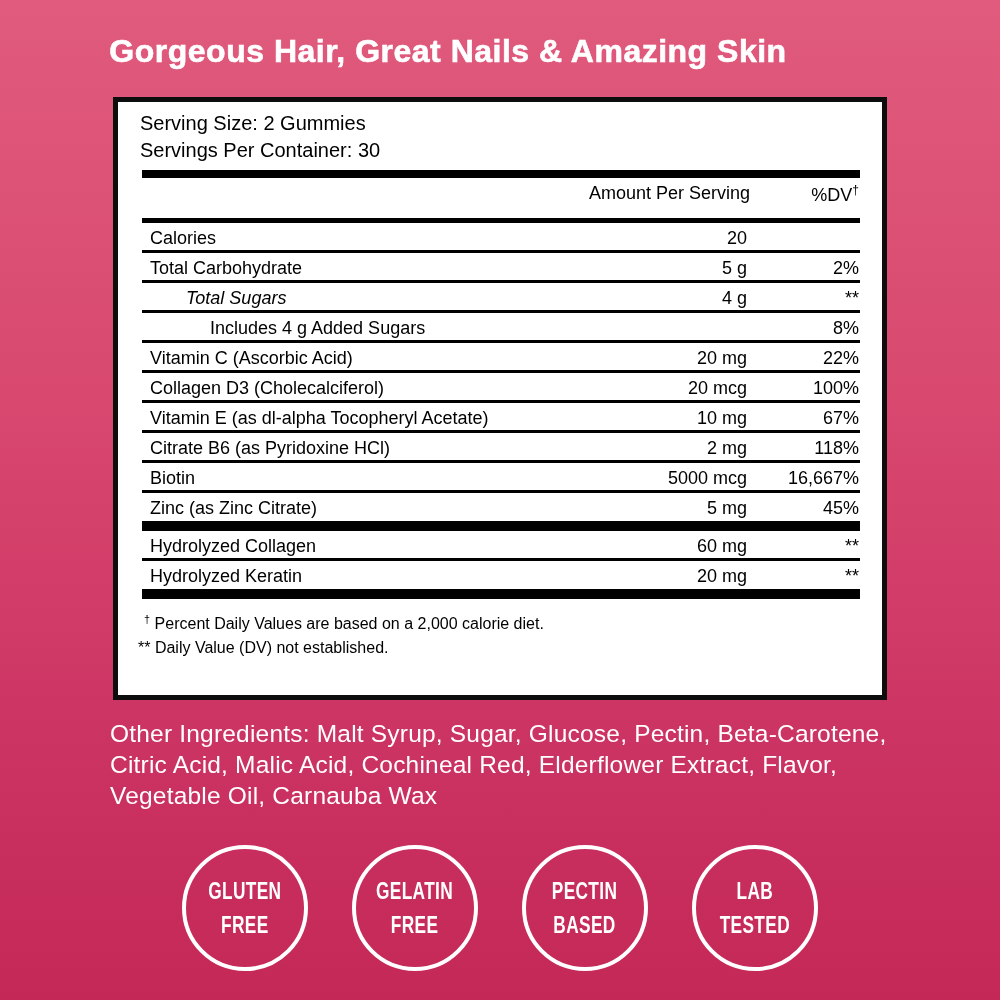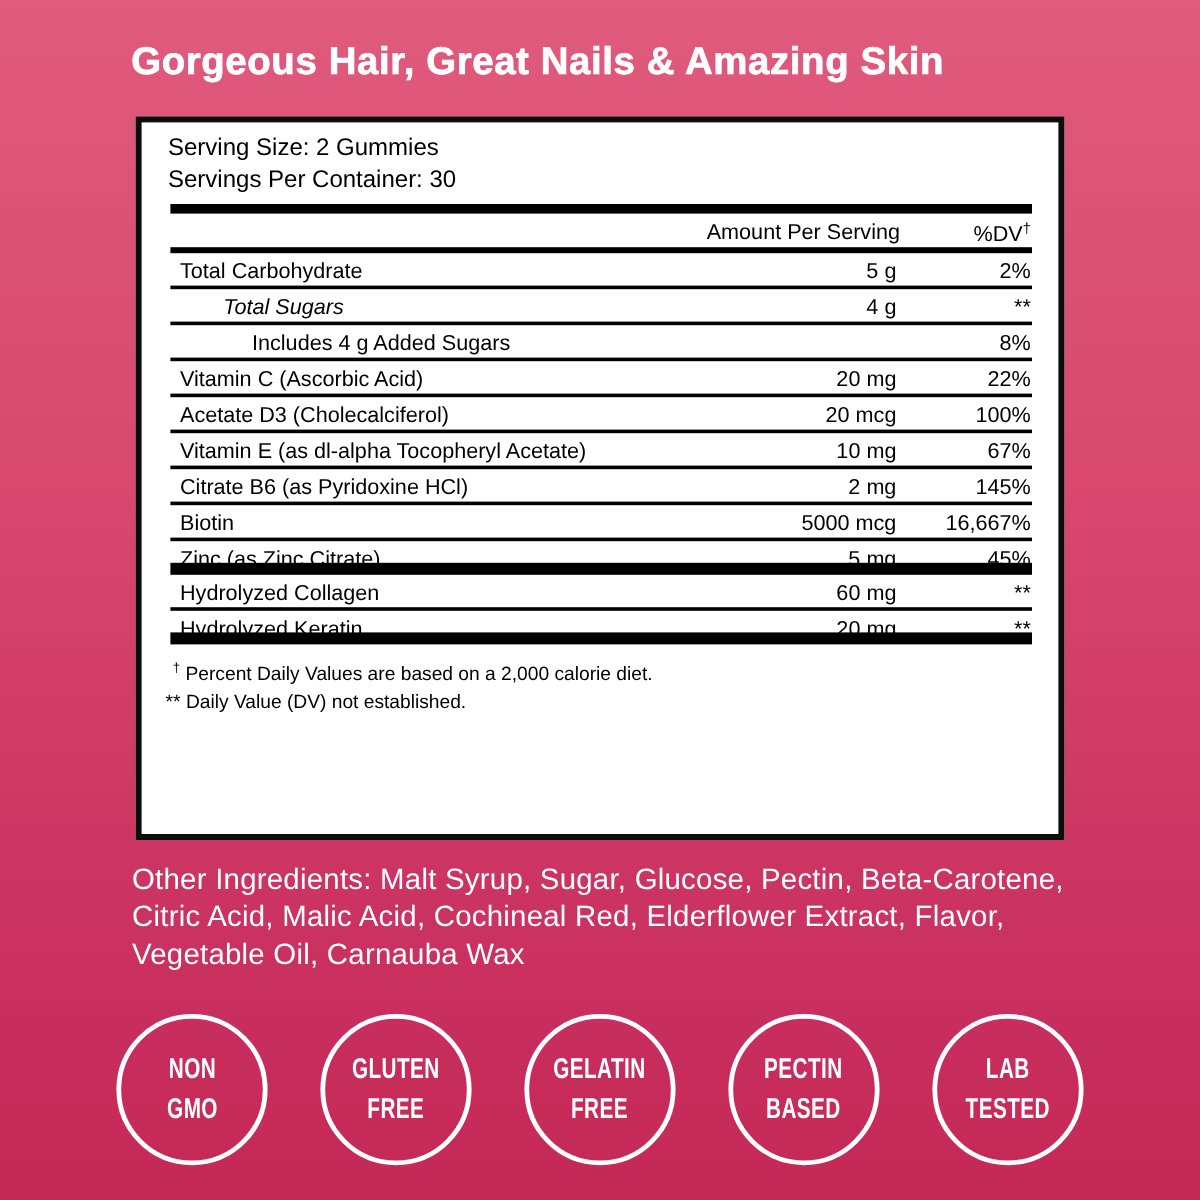--- a/index.html
+++ b/index.html
@@ -28,27 +28,27 @@
     font-size:45px; font-weight:bold; letter-spacing:-1px;
     -webkit-text-stroke:1.4px #000; margin:2px 0 12px 8px; line-height:1.05;
   }
   .serving-line { font-size:20px; margin-left:8px; line-height:27px; }
 
   .table { margin:6px 8px 0 10px; }
   .bar-8 { height:8px; background:#000; }
   .bar-5 { height:5px; background:#000; }
   .bar-10 { height:10px; background:#000; }
 
-  .colhead { position:relative; height:28px; font-size:18px; }
+  .colhead { position:relative; height:40px; font-size:18px; }
   .colhead .ch-amount { position:absolute; right:110px; top:5px; }
   .colhead .ch-dv { position:absolute; right:1px; top:5px; }
   .colhead sup { font-size:12px; }
 
   .row { position:relative; height:30px; font-size:18px; border-bottom:3px solid #000; }
-  .row.no-border { border-bottom:none; height:18px; }
+  .row.no-border { border-bottom:none; height:28px; }
   .row .lbl { position:absolute; left:8px; top:5px; }
   .row .lbl.ind-1 { left:44px;font-style:italic; }
   .row .lbl.ind-2 { left:68px; }
   .row .amt { position:absolute; right:113px; top:5px; }
   .row .dv  { position:absolute; right:1px; top:5px; }
 
   .footnotes { margin:8px 8px 0 12px; font-size:16px; line-height:24px; }
   .fn-sym-sup { vertical-align:super; font-size:11px; }
   .fn2 { margin-left:-6px; }
 
@@ -90,53 +90,58 @@
         <div class="bar-8"></div>
 
         <div class="colhead">
           <span class="ch-amount">Amount Per Serving</span>
           <span class="ch-dv"><span>%DV</span><sup>†</sup></span>
         </div>
 
         <div class="bar-5"></div>
 
         <div class="row">
+          <span class="lbl">Calories</span>
+          <span class="amt">20</span>
+          <span class="dv"></span>
+        </div>
+        <div class="row">
           <span class="lbl">Total Carbohydrate</span>
           <span class="amt">5 g</span>
           <span class="dv">2%</span>
         </div>
         <div class="row">
           <span class="lbl ind-1">Total Sugars</span>
           <span class="amt">4 g</span>
           <span class="dv">**</span>
         </div>
         <div class="row">
           <span class="lbl ind-2">Includes 4 g Added Sugars</span>
           <span class="amt"></span>
           <span class="dv">8%</span>
         </div>
         <div class="row">
           <span class="lbl">Vitamin C (Ascorbic Acid)</span>
           <span class="amt">20 mg</span>
           <span class="dv">22%</span>
         </div>
         <div class="row">
-          <span class="lbl">Acetate D3 (Cholecalciferol)</span>
+          <span class="lbl">Collagen D3 (Cholecalciferol)</span>
           <span class="amt">20 mcg</span>
           <span class="dv">100%</span>
         </div>
         <div class="row">
           <span class="lbl">Vitamin E (as dl-alpha Tocopheryl Acetate)</span>
           <span class="amt">10 mg</span>
           <span class="dv">67%</span>
         </div>
         <div class="row">
           <span class="lbl">Citrate B6 (as Pyridoxine HCl)</span>
           <span class="amt">2 mg</span>
-          <span class="dv">145%</span>
+          <span class="dv">118%</span>
         </div>
         <div class="row">
           <span class="lbl">Biotin</span>
           <span class="amt">5000 mcg</span>
           <span class="dv">16,667%</span>
         </div>
         <div class="row no-border">
           <span class="lbl">Zinc (as Zinc Citrate)</span>
           <span class="amt">5 mg</span>
           <span class="dv">45%</span>
@@ -163,26 +168,20 @@
         <div class="fn2"><span>**</span> <span>Daily Value (DV) not established.</span></div>
       </div>
     </div>
   </div>
 
   <div class="other-ing">Other Ingredients: Malt Syrup, Sugar, Glucose, Pectin, Beta-Carotene, Citric Acid, Malic Acid, Cochineal Red, Elderflower Extract, Flavor, Vegetable Oil, Carnauba Wax</div>
 
   <div class="badges">
     <div class="badge">
       <div class="badge-text">
-        <div>NON</div>
-        <div>GMO</div>
-      </div>
-    </div>
-    <div class="badge">
-      <div class="badge-text">
         <div>GLUTEN</div>
         <div>FREE</div>
       </div>
     </div>
     <div class="badge">
       <div class="badge-text">
         <div>GELATIN</div>
         <div>FREE</div>
       </div>
     </div>

